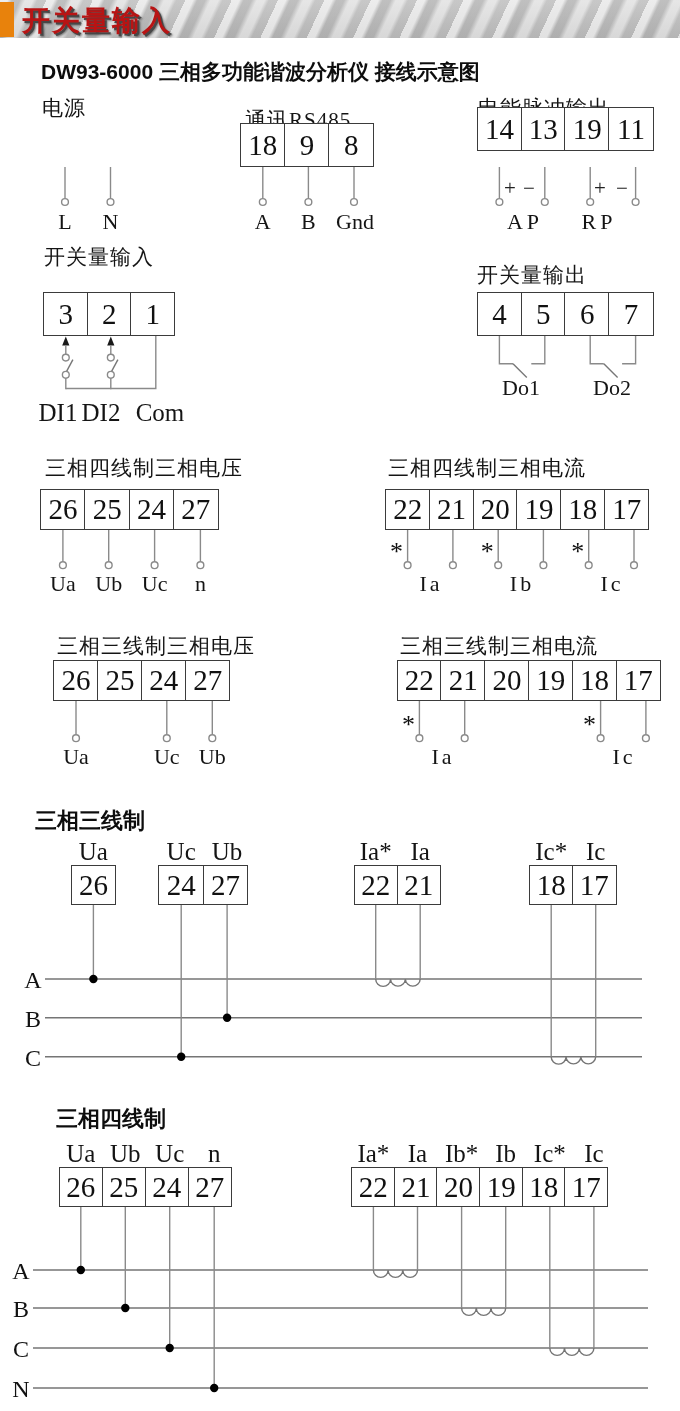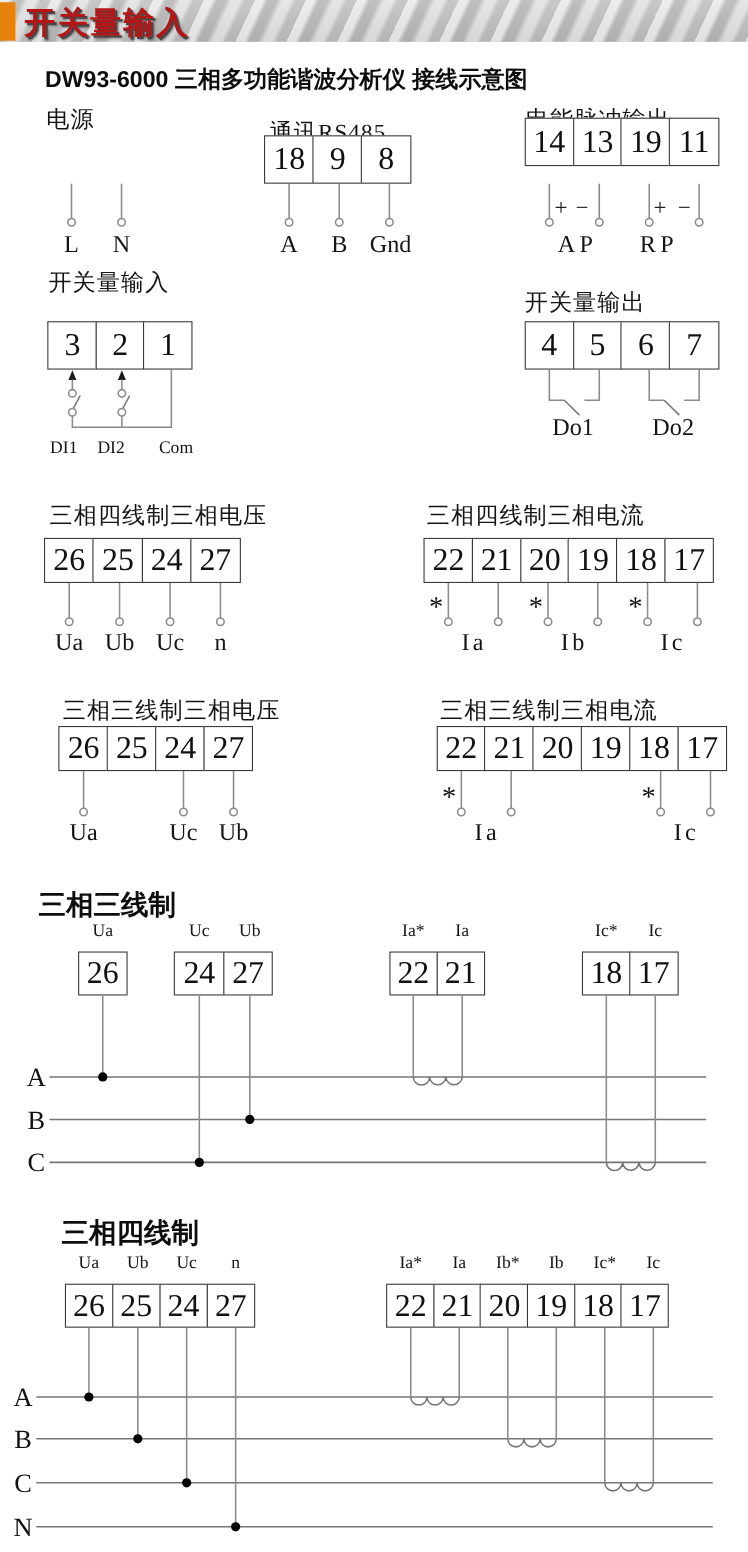--- a/index.html
+++ b/index.html
@@ -11,28 +11,28 @@
                     rgba(150,150,150,.22) 34px 42px),
                     linear-gradient(#d6d6d6,#bdbdbd);}
   .accent{position:absolute;left:0;top:2px;width:14px;height:35px;background:#e8820c;}
   .banner-title{position:absolute;left:22px;top:2px;font-family:"Liberation Sans","DejaVu Sans",sans-serif;
           font-weight:bold;font-size:28px;letter-spacing:2px;color:#b81414;
           text-shadow:2px 2px 0 #474747, 3px 3px 2px rgba(0,0,0,.45);white-space:nowrap;}
   .subtitle{position:absolute;left:41px;top:58px;font-family:"Liberation Sans","DejaVu Sans",sans-serif;
           font-weight:bold;font-size:21px;color:#0d0d0d;white-space:nowrap;}
   .gtitle{position:absolute;font-size:21px;color:#141414;white-space:nowrap;letter-spacing:1px;line-height:1.15;}
   .stitle{position:absolute;font-family:"Liberation Sans","DejaVu Sans",sans-serif;font-weight:bold;
-          font-size:25px;color:#0d0d0d;white-space:nowrap;}
+          font-size:22px;color:#0d0d0d;white-space:nowrap;}
   .trow{position:absolute;display:flex;--cw:45px;--ch:44px;}
   .tcell{box-sizing:border-box;width:var(--cw);height:var(--ch);display:flex;align-items:center;
          justify-content:center;border:1.5px solid #3b3b3b;margin-left:-1.5px;background:#fff;
          font-size:29px;color:#111;}
   .trow > .tcell:first-child{margin-left:0;}
   .tlabel{position:absolute;transform:translateX(-50%);font-size:22px;color:#141414;white-space:nowrap;line-height:1.1;}
-  .sm{font-size:16px;}
+  .sm{font-size:25px;}
   .ls4{letter-spacing:4px;}
   .ls3{letter-spacing:3px;}
   .pm{position:absolute;transform:translateX(-50%);font-size:21px;color:#222;line-height:1;}
   .star{position:absolute;transform:translateX(-50%);font-size:26px;color:#111;line-height:1;}
   .buslabel{position:absolute;transform:translate(-50%,-50%);font-size:24px;color:#111;line-height:1;}
   .wires{position:absolute;left:0;top:0;}
 </style>
 </head>
 <body>
 

